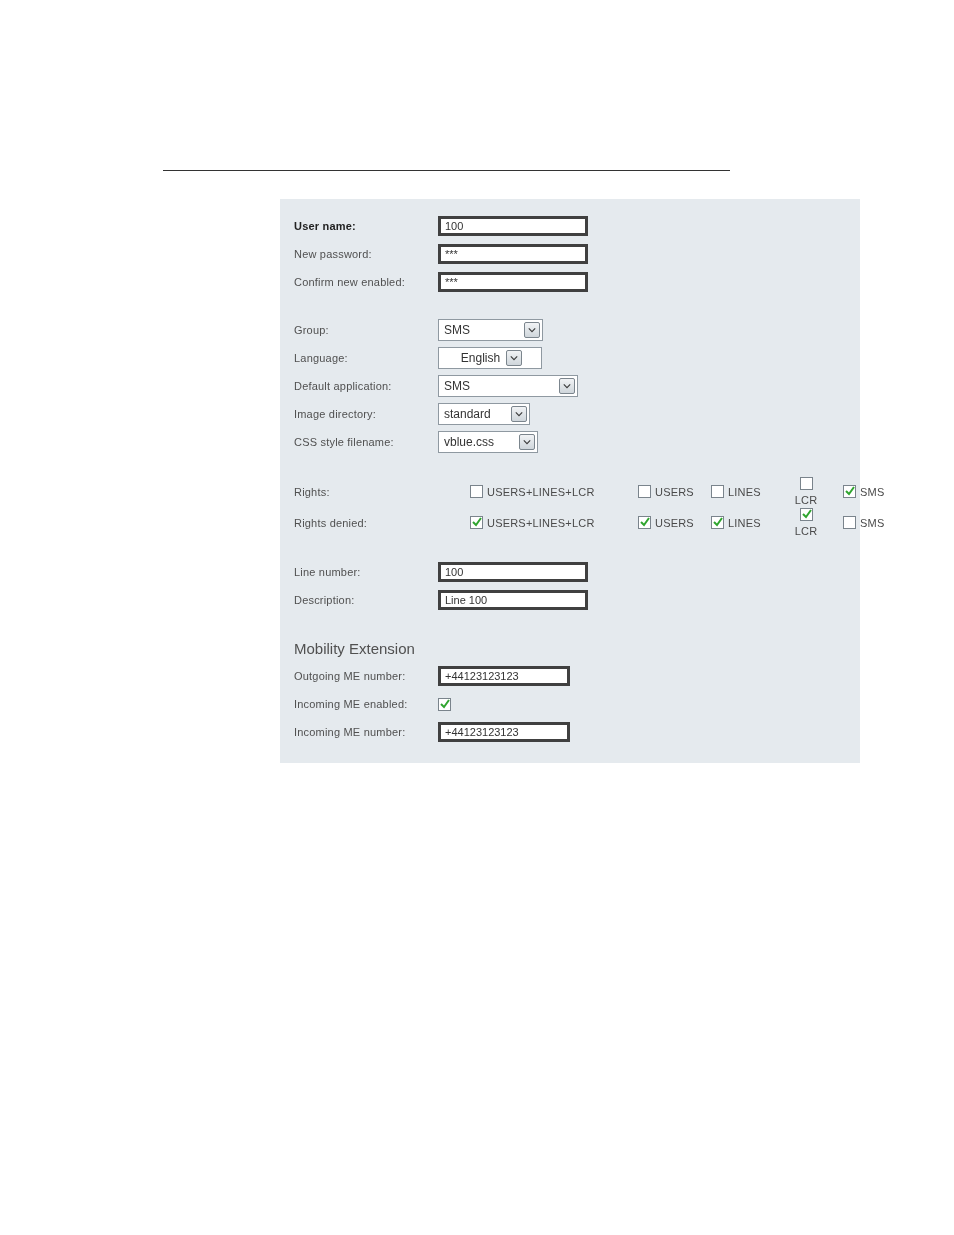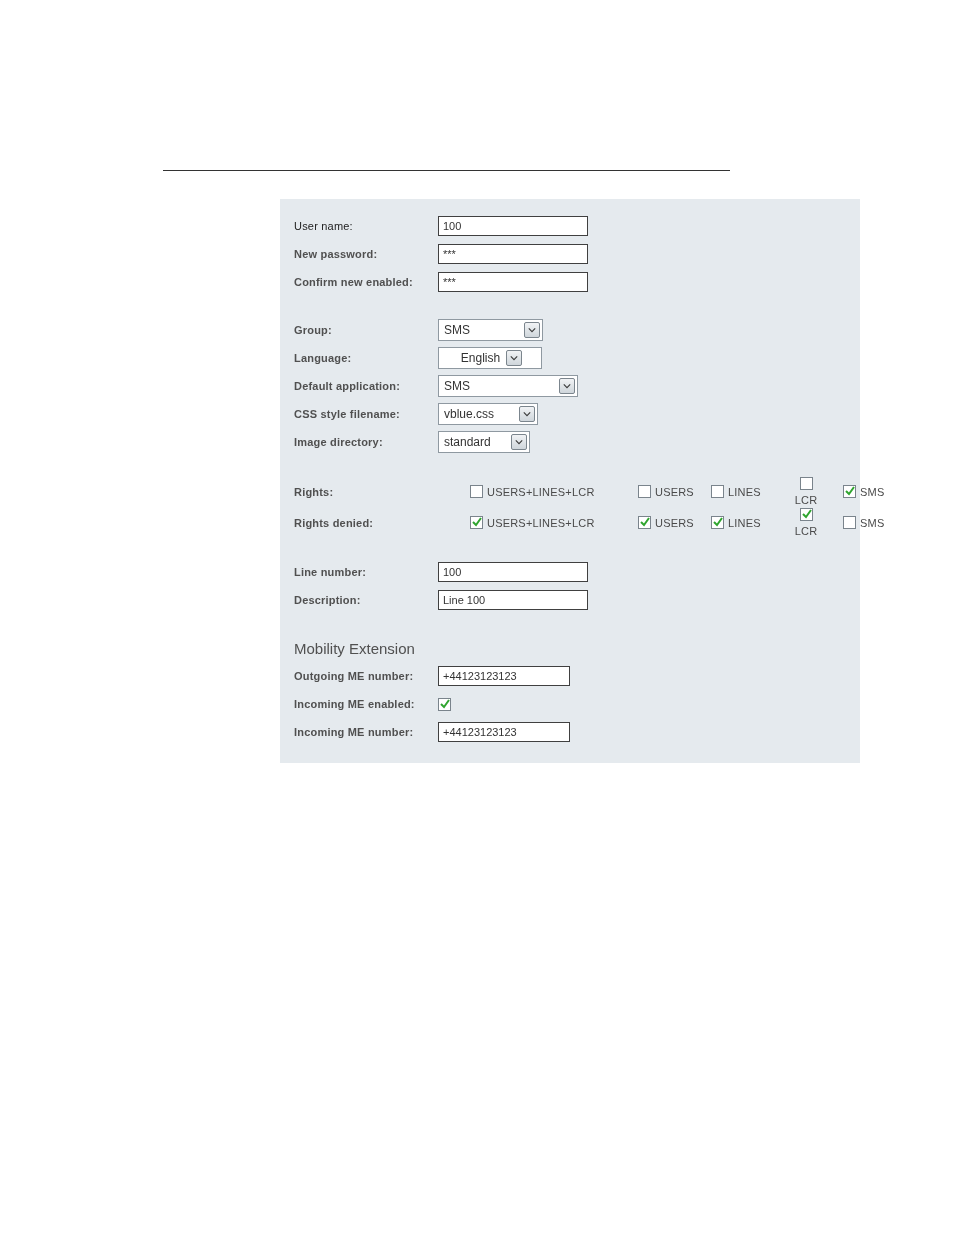--- a/index.html
+++ b/index.html
@@ -33,33 +33,32 @@
     min-height: 26px;
   }
   .row-gap-small { margin-top: 2px; }
   .row-gap-med  { margin-top: 22px; }
   .label-col {
     width: 144px;
     flex: 0 0 144px;
     font-size: 11px;
     color: #505050;
     letter-spacing: 0.2px;
+  }
+  .label-bold {
     font-weight: bold;
-  }
-  .label-bold {
-    font-weight: normal;
     color: #222;
   }
   .field-col {
     flex: 1 1 auto;
     display: flex;
     align-items: center;
   }
   input.text {
-    border: 1px solid #404040;
+    border: 3px solid #404040;
     background: #fff;
     height: 20px;
     padding: 1px 4px;
     font-family: Verdana, Geneva, sans-serif;
     font-size: 11px;
     color: #333;
   }
   .w-150 { width: 150px; }
   .w-132 { width: 132px; }
   .select {
@@ -206,38 +205,38 @@
           <span class="sel-btn">
               <svg viewBox="0 0 10 6">
                 <path d="M1 1 L5 5 L9 1" fill="none" stroke="#3a3a3a" stroke-width="1.4"></path>
               </svg>
             </span>
         </div>
       </div>
     </div>
 
     <div class="row row-gap-small">
+      <div class="label-col">Image directory:</div>
+      <div class="field-col">
+        <div class="select w-img">
+          <span class="sel-val">standard</span>
+          <span class="sel-btn">
+              <svg viewBox="0 0 10 6">
+                <path d="M1 1 L5 5 L9 1" fill="none" stroke="#3a3a3a" stroke-width="1.4"></path>
+              </svg>
+            </span>
+        </div>
+      </div>
+    </div>
+
+    <div class="row row-gap-small">
       <div class="label-col">CSS style filename:</div>
       <div class="field-col">
         <div class="select w-css">
           <span class="sel-val">vblue.css</span>
-          <span class="sel-btn">
-              <svg viewBox="0 0 10 6">
-                <path d="M1 1 L5 5 L9 1" fill="none" stroke="#3a3a3a" stroke-width="1.4"></path>
-              </svg>
-            </span>
-        </div>
-      </div>
-    </div>
-
-    <div class="row row-gap-small">
-      <div class="label-col">Image directory:</div>
-      <div class="field-col">
-        <div class="select w-img">
-          <span class="sel-val">standard</span>
           <span class="sel-btn">
               <svg viewBox="0 0 10 6">
                 <path d="M1 1 L5 5 L9 1" fill="none" stroke="#3a3a3a" stroke-width="1.4"></path>
               </svg>
             </span>
         </div>
       </div>
     </div>
 
     <div class="row row-gap-med">

